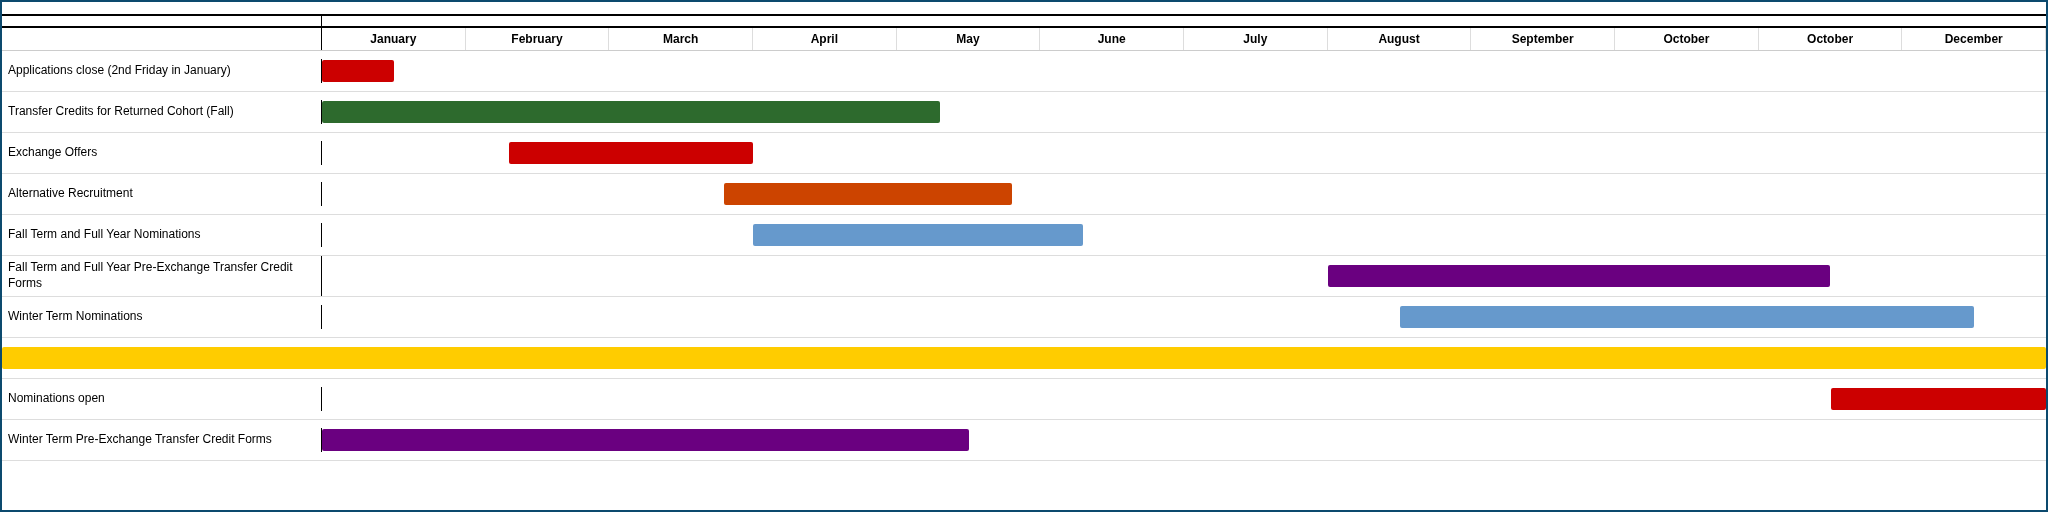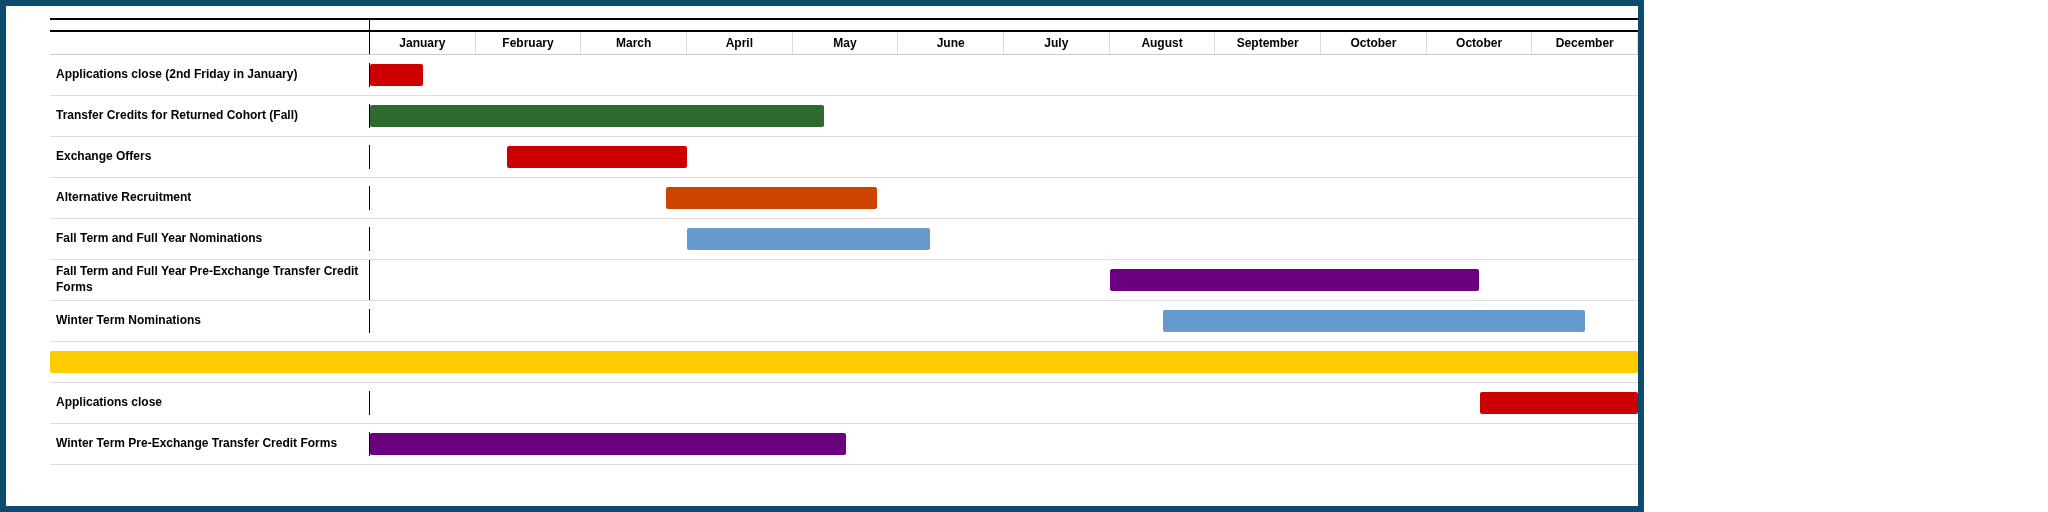--- a/index.html
+++ b/index.html
@@ -1,25 +1,25 @@
 <!DOCTYPE html>
 <html><head>
   <meta charset="utf-8">
   <style>
     * { margin: 0; padding: 0; box-sizing: border-box; }
     body { background: #fff; font-family: Arial, sans-serif; font-size: 12px; }
-    .chart-container { width: 1644px; min-height: 512px; border: 6px solid #0c4a6e; padding-left: 44px; }
+    .chart-container { width: 2048px; min-height: 512px; border: 2px solid #0c4a6e; }
     .chart-title { text-align: center; font-weight: bold; font-size: 15px; padding: 6px 0; border-bottom: 2px solid #000; }
     .header-row { display: flex; border-bottom: 2px solid #000; }
     .header-activity { width: 320px; min-width: 320px; font-weight: bold; font-size: 13px; text-align: center; padding: 5px 0; border-right: 1px solid #000; }
     .header-month { flex: 1; font-weight: bold; font-size: 13px; text-align: center; padding: 5px 0; }
     .months-row { display: flex; border-bottom: 1px solid #ccc; }
     .month-label { flex: 1; text-align: center; font-weight: bold; font-size: 12px; padding: 4px 0; border-right: 1px solid #ddd; }
     .month-label:first-child { border-left: none; }
-    .data-row { display: flex; align-items: center; border-bottom: 1px solid #ddd; min-height: 40px; font-weight: bold; }
+    .data-row { display: flex; align-items: center; border-bottom: 1px solid #ddd; min-height: 40px; }
     .activity-label { width: 320px; min-width: 320px; padding: 4px 6px; border-right: 1px solid #000; font-size: 12px; line-height: 1.3; }
     .gantt-area { flex: 1; position: relative; height: 40px; display: flex; align-items: center; }
     .bar { position: absolute; height: 22px; border-radius: 2px; }
     
   </style>
 </head>
 <body>
 
 <div class="chart-container">
   <div class="chart-title"></div>
@@ -86,21 +86,21 @@
         <div class="gantt-area">
           <div class="bar" style="left: 62.5%; width: 33.3333%; background-color: rgb(102, 153, 204);"></div>
         </div>
       </div>
       <div class="data-row">
         <div class="gantt-area">
           <div class="bar" style="left: 0%; width: 100%; background-color: rgb(255, 204, 0);"></div>
         </div>
       </div>
       <div class="data-row">
-        <div class="activity-label">Applications close</div>
+        <div class="activity-label">Nominations open</div>
         <div class="gantt-area">
           <div class="bar" style="left: 87.5%; width: 12.5%; background-color: rgb(204, 0, 0);"></div>
         </div>
       </div>
       <div class="data-row">
         <div class="activity-label">Winter Term Pre-Exchange Transfer Credit Forms</div>
         <div class="gantt-area">
           <div class="bar" style="left: 0%; width: 37.5%; background-color: rgb(106, 0, 128);"></div>
         </div>
       </div>

